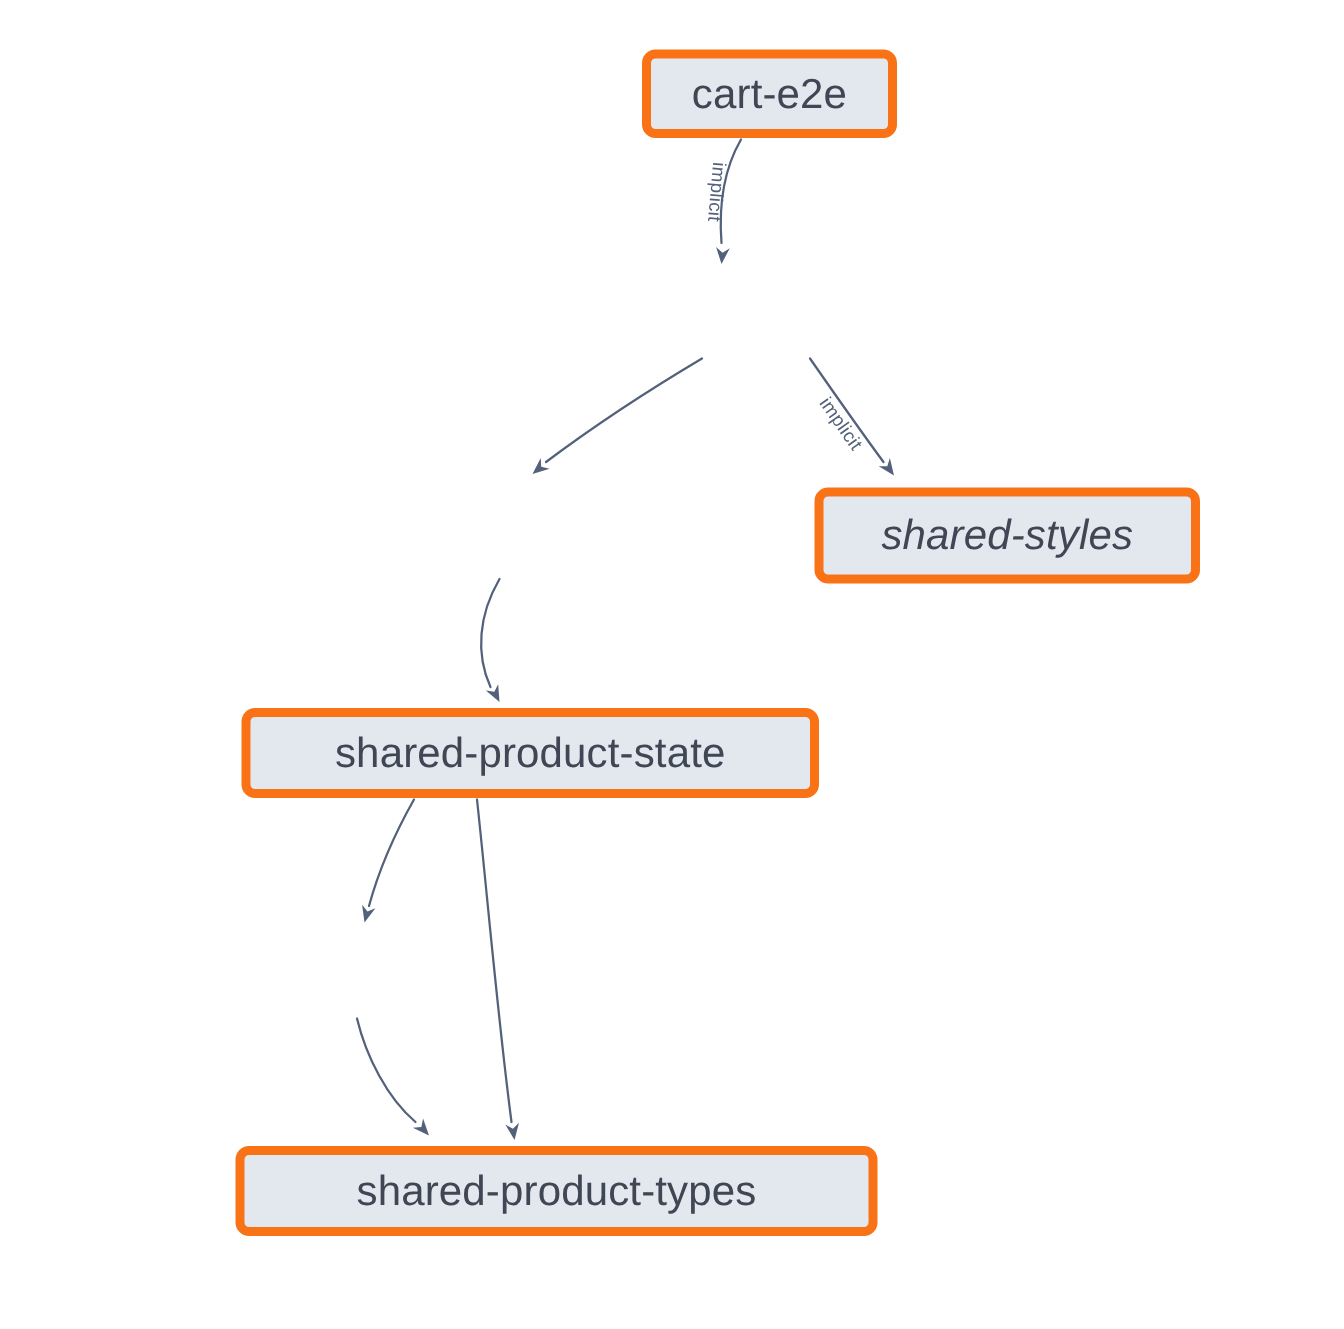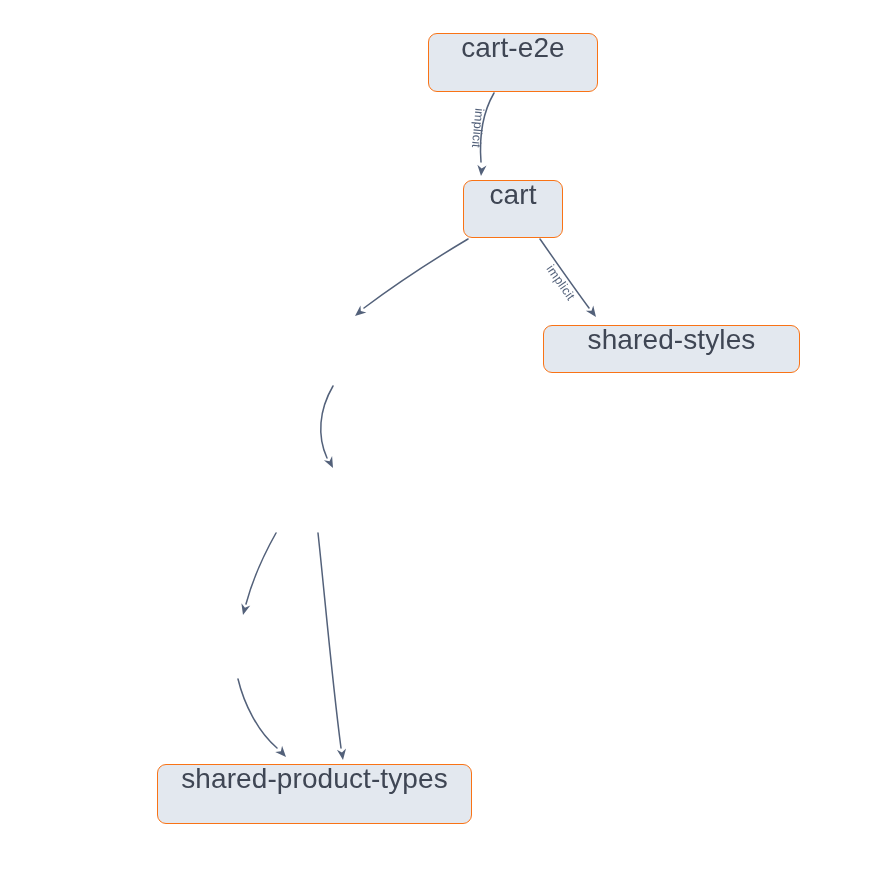--- a/index.html
+++ b/index.html
@@ -30,23 +30,24 @@
   #node-layer {
     position: absolute;
     inset: 0;
     width: 896px;
     height: 886px;
   }
   .graph-node {
     position: absolute;
     box-sizing: border-box;
     display: flex;
+    align-items: center;
     justify-content: center;
     background: #e3e8ef;
-    border: 1px solid #f97316;
+    border: 6px solid #f97316;
     border-radius: 9px;
     color: #3f4654;
     font-size: 28px;
     font-weight: 400;
     letter-spacing: 0.1px;
     line-height: 1;
     white-space: nowrap;
     cursor: pointer;
     user-select: none;
   }
@@ -106,24 +107,24 @@
       <g>
         <path class="edge-path" d="M 238 679 C 244 704, 258 732, 277 748"></path>
         <path class="edge-arrow" d="M 0 0 L -11 -4.6 L -7.6 0 L -11 4.6 Z" transform="translate(286,757) rotate(48)"></path>
       </g>
     </svg>
 
   <div id="node-layer">
       <div class="graph-node" style="left: 428px; top: 33px; width: 170px; height: 59px;">
         <span class="node-label">cart-e2e</span>
       </div>
-      <div class="graph-node" style="left: 463px; top: 180px; width: 100px; height: 58px;">
-        <span class="node-label">cart</span>
-      </div>
-      <div class="graph-node" style="left: 543px; top: 325px; width: 257px; height: 48px;">
+      <div class="graph-node" style="left: 543px; top: 325px; width: 257px; height: 64px; font-style: italic;">
         <span class="node-label">shared-styles</span>
       </div>
-      <div class="graph-node" style="left: 157px; top: 764px; width: 315px; height: 60px;">
+      <div class="graph-node" style="left: 161px; top: 472px; width: 385px; height: 60px;">
+        <span class="node-label">shared-product-state</span>
+      </div>
+      <div class="graph-node" style="left: 157px; top: 764px; width: 428px; height: 60px;">
         <span class="node-label">shared-product-types</span>
       </div>
     </div>
 
 </div>
 
 </body></html>

